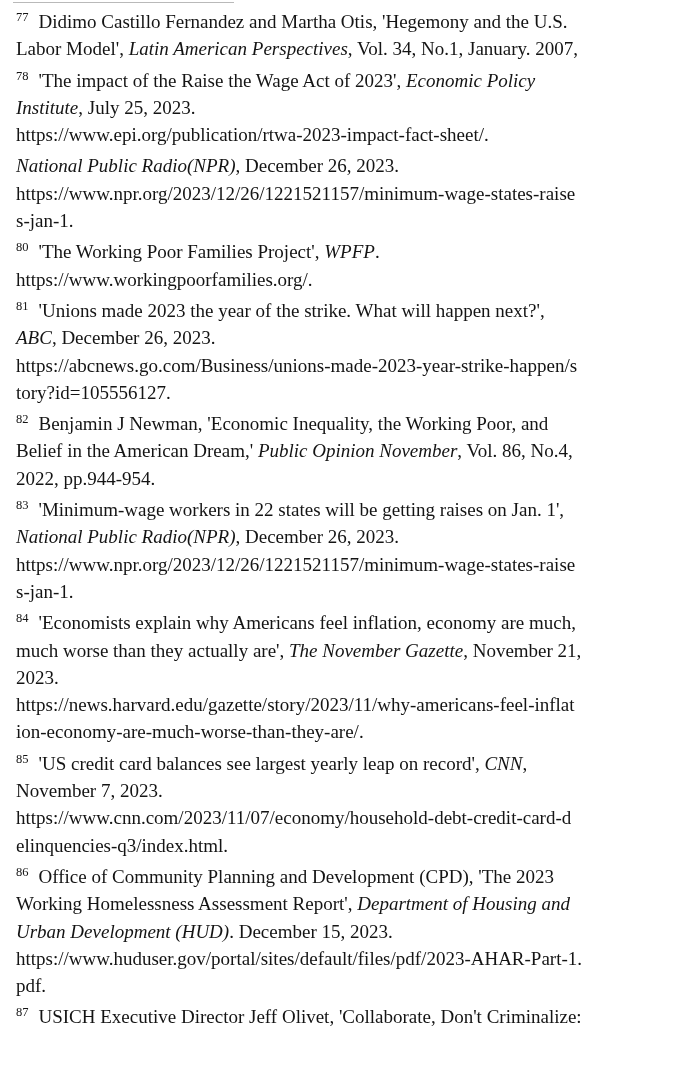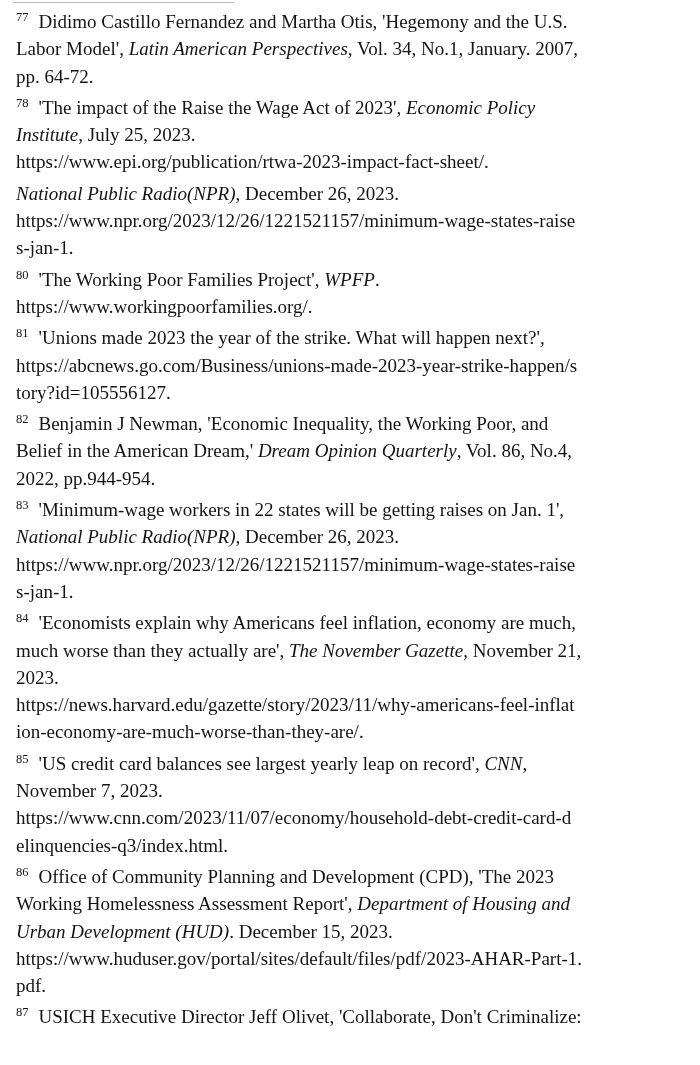--- a/index.html
+++ b/index.html
@@ -56,44 +56,44 @@
 </style>
 </head>
 <body>
 
 <div class="page">
   <div class="sep-rule"></div>
   <div class="fn-list">
       <div class="footnote">
         <div class="line"><span class="fn-num">77</span><span class="rm">Didimo Castillo Fernandez and Martha Otis, 'Hegemony and the U.S.</span></div>
         <div class="line"><span class="rm">Labor Model', </span><span class="it">Latin American Perspectives</span><span class="rm">, Vol. 34, No.1, January. 2007,</span></div>
-        <div class="line"><span class="rm">pp. 64-72.</span></div>
       </div>
       <div class="footnote">
         <div class="line"><span class="fn-num">78</span><span class="rm">'The impact of the Raise the Wage Act of 2023', </span><span class="it">Economic Policy</span></div>
         <div class="line"><span class="it">Institute</span><span class="rm">, July 25, 2023.</span></div>
         <div class="line"><span class="url">https://www.epi.org/publication/rtwa-2023-impact-fact-sheet/.</span></div>
       </div>
       <div class="footnote">
         <div class="line"><span class="it">National Public Radio(NPR)</span><span class="rm">, December 26, 2023.</span></div>
         <div class="line"><span class="url">https://www.npr.org/2023/12/26/1221521157/minimum-wage-states-raise</span></div>
         <div class="line"><span class="url">s-jan-1.</span></div>
       </div>
       <div class="footnote">
         <div class="line"><span class="fn-num">80</span><span class="rm">'The Working Poor Families Project', </span><span class="it">WPFP</span><span class="rm">.</span></div>
         <div class="line"><span class="url">https://www.workingpoorfamilies.org/.</span></div>
       </div>
       <div class="footnote">
         <div class="line"><span class="fn-num">81</span><span class="rm">'Unions made 2023 the year of the strike. What will happen next?',</span></div>
+        <div class="line"><span class="it">ABC</span><span class="rm">, December 26, 2023.</span></div>
         <div class="line"><span class="url">https://abcnews.go.com/Business/unions-made-2023-year-strike-happen/s</span></div>
         <div class="line"><span class="url">tory?id=105556127.</span></div>
       </div>
       <div class="footnote">
         <div class="line"><span class="fn-num">82</span><span class="rm">Benjamin J Newman, 'Economic Inequality, the Working Poor, and</span></div>
-        <div class="line"><span class="rm">Belief in the American Dream,' </span><span class="it">Dream Opinion Quarterly</span><span class="rm">, Vol. 86, No.4,</span></div>
+        <div class="line"><span class="rm">Belief in the American Dream,' </span><span class="it">Public Opinion November</span><span class="rm">, Vol. 86, No.4,</span></div>
         <div class="line"><span class="rm">2022, pp.944-954.</span></div>
       </div>
       <div class="footnote">
         <div class="line"><span class="fn-num">83</span><span class="rm">'Minimum-wage workers in 22 states will be getting raises on Jan. 1',</span></div>
         <div class="line"><span class="it">National Public Radio(NPR)</span><span class="rm">, December 26, 2023.</span></div>
         <div class="line"><span class="url">https://www.npr.org/2023/12/26/1221521157/minimum-wage-states-raise</span></div>
         <div class="line"><span class="url">s-jan-1.</span></div>
       </div>
       <div class="footnote">
         <div class="line"><span class="fn-num">84</span><span class="rm">'Economists explain why Americans feel inflation, economy are much,</span></div>

